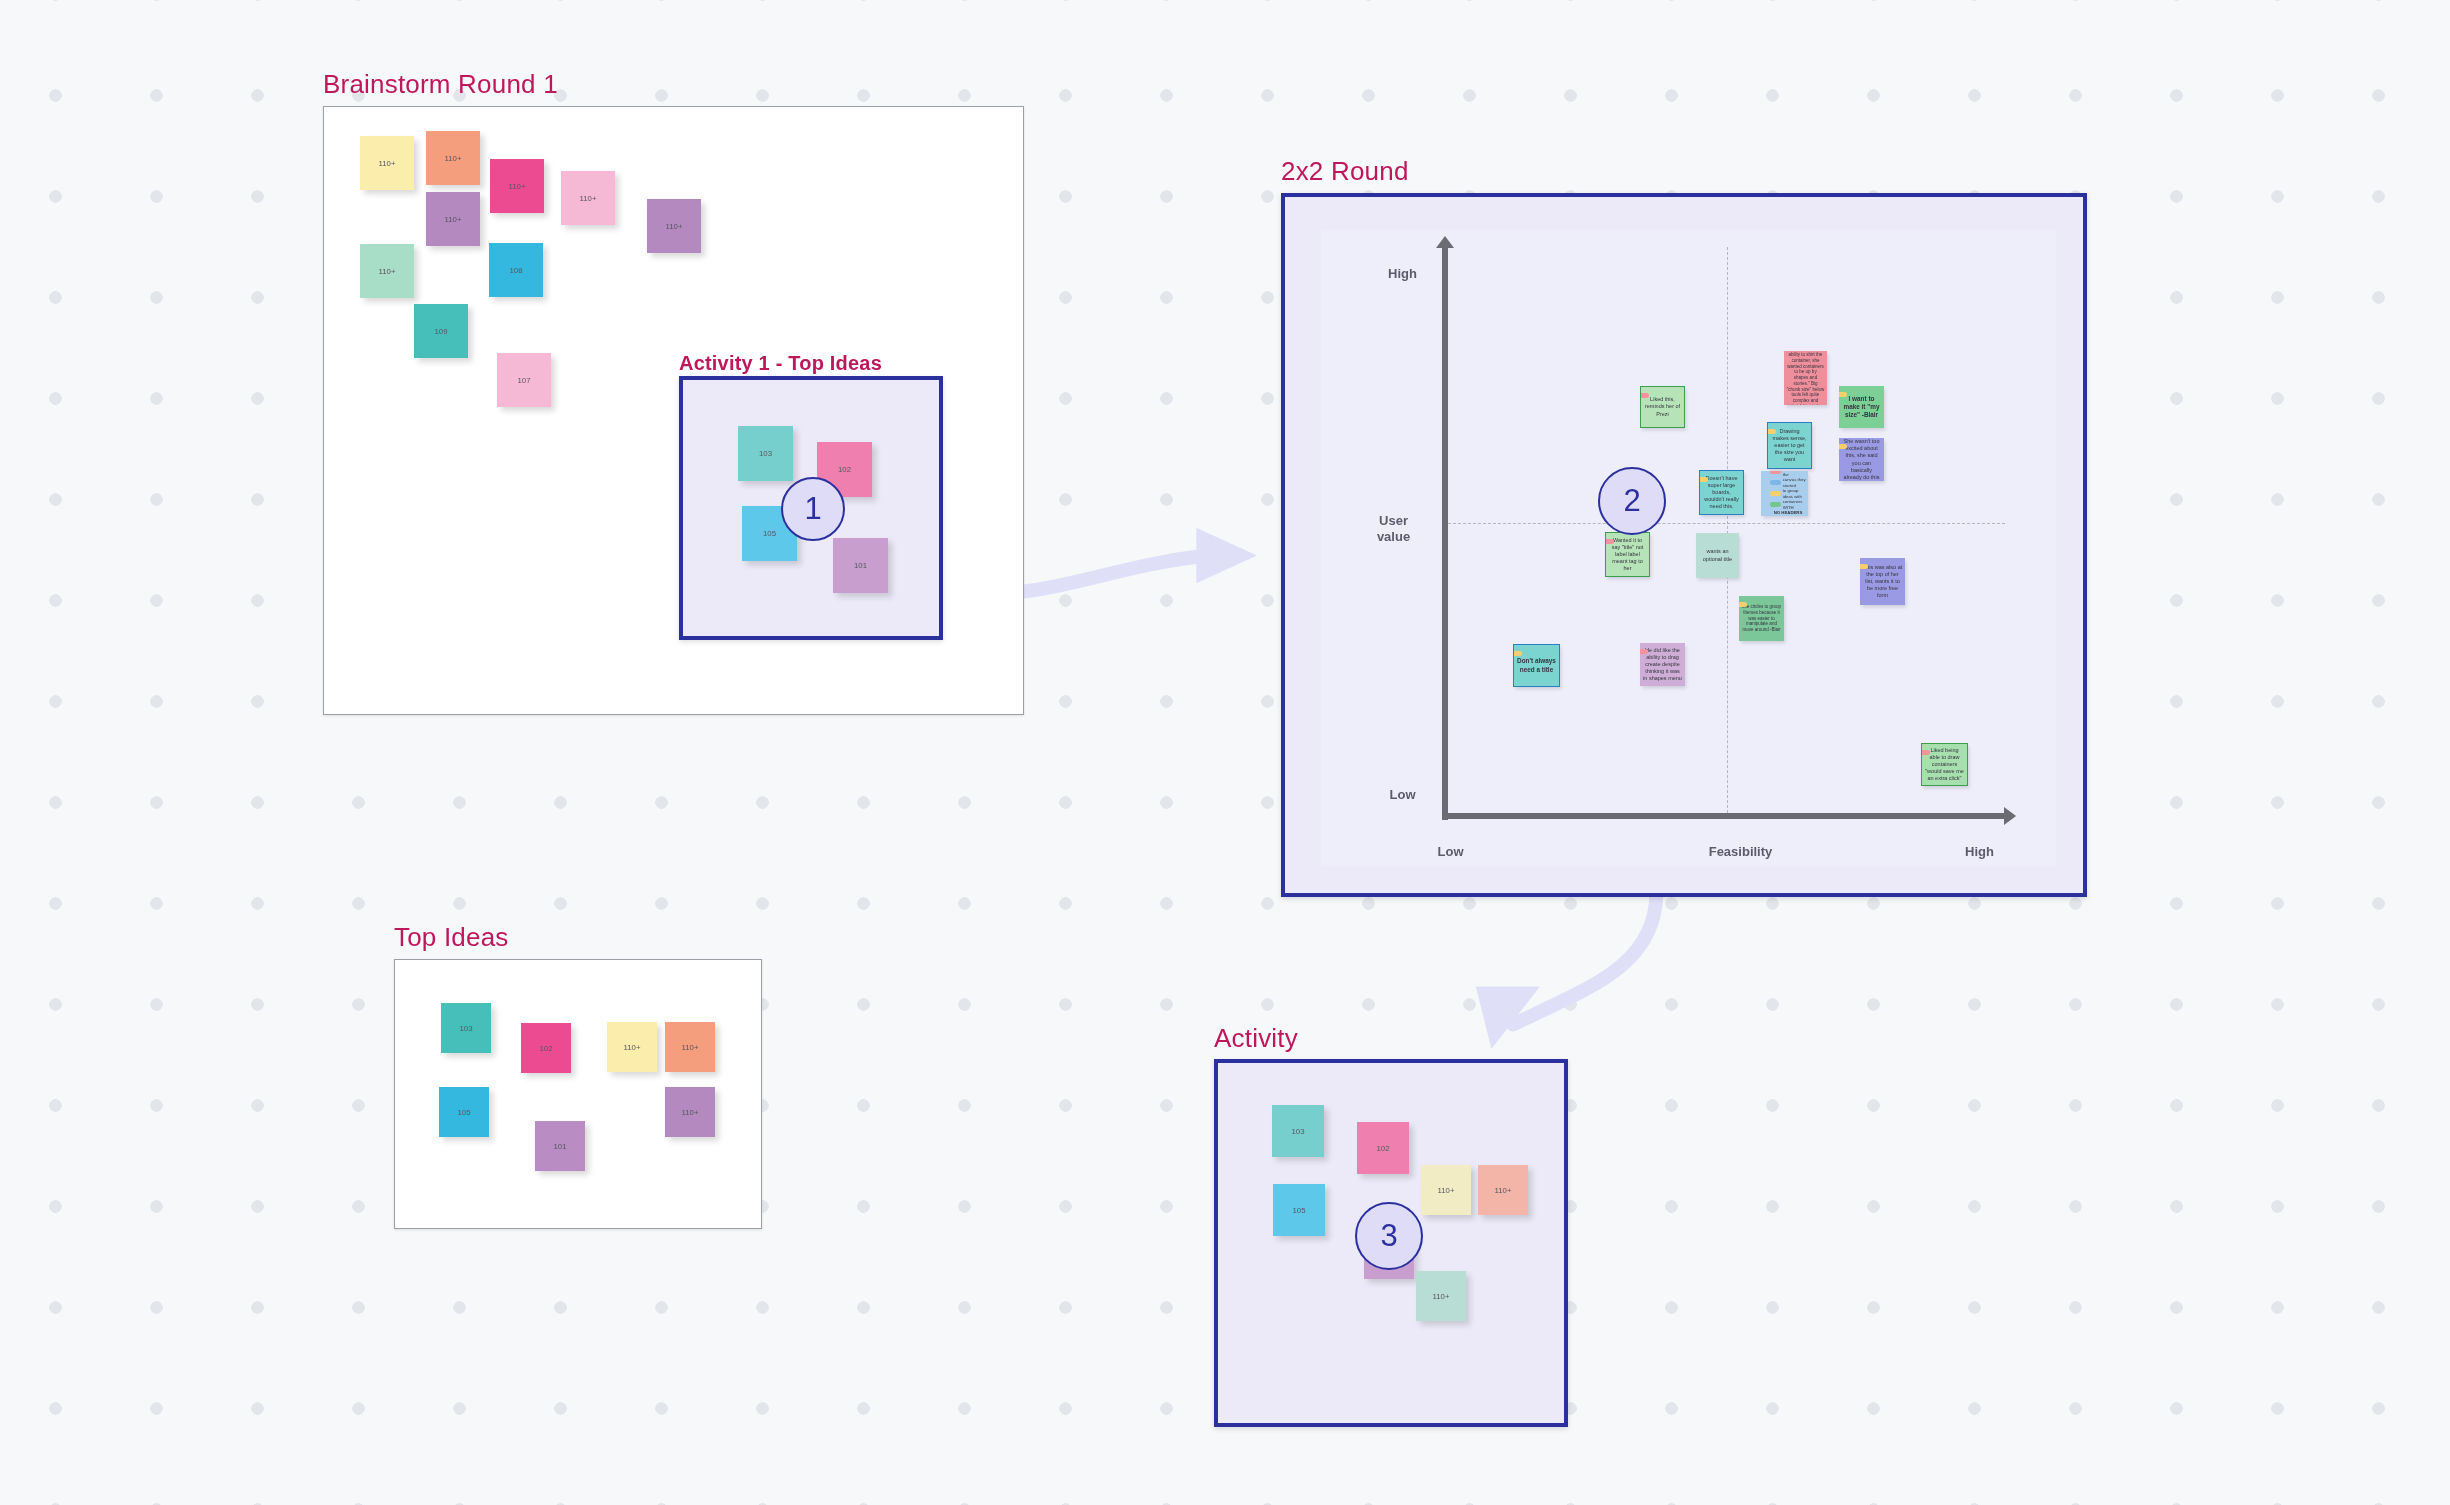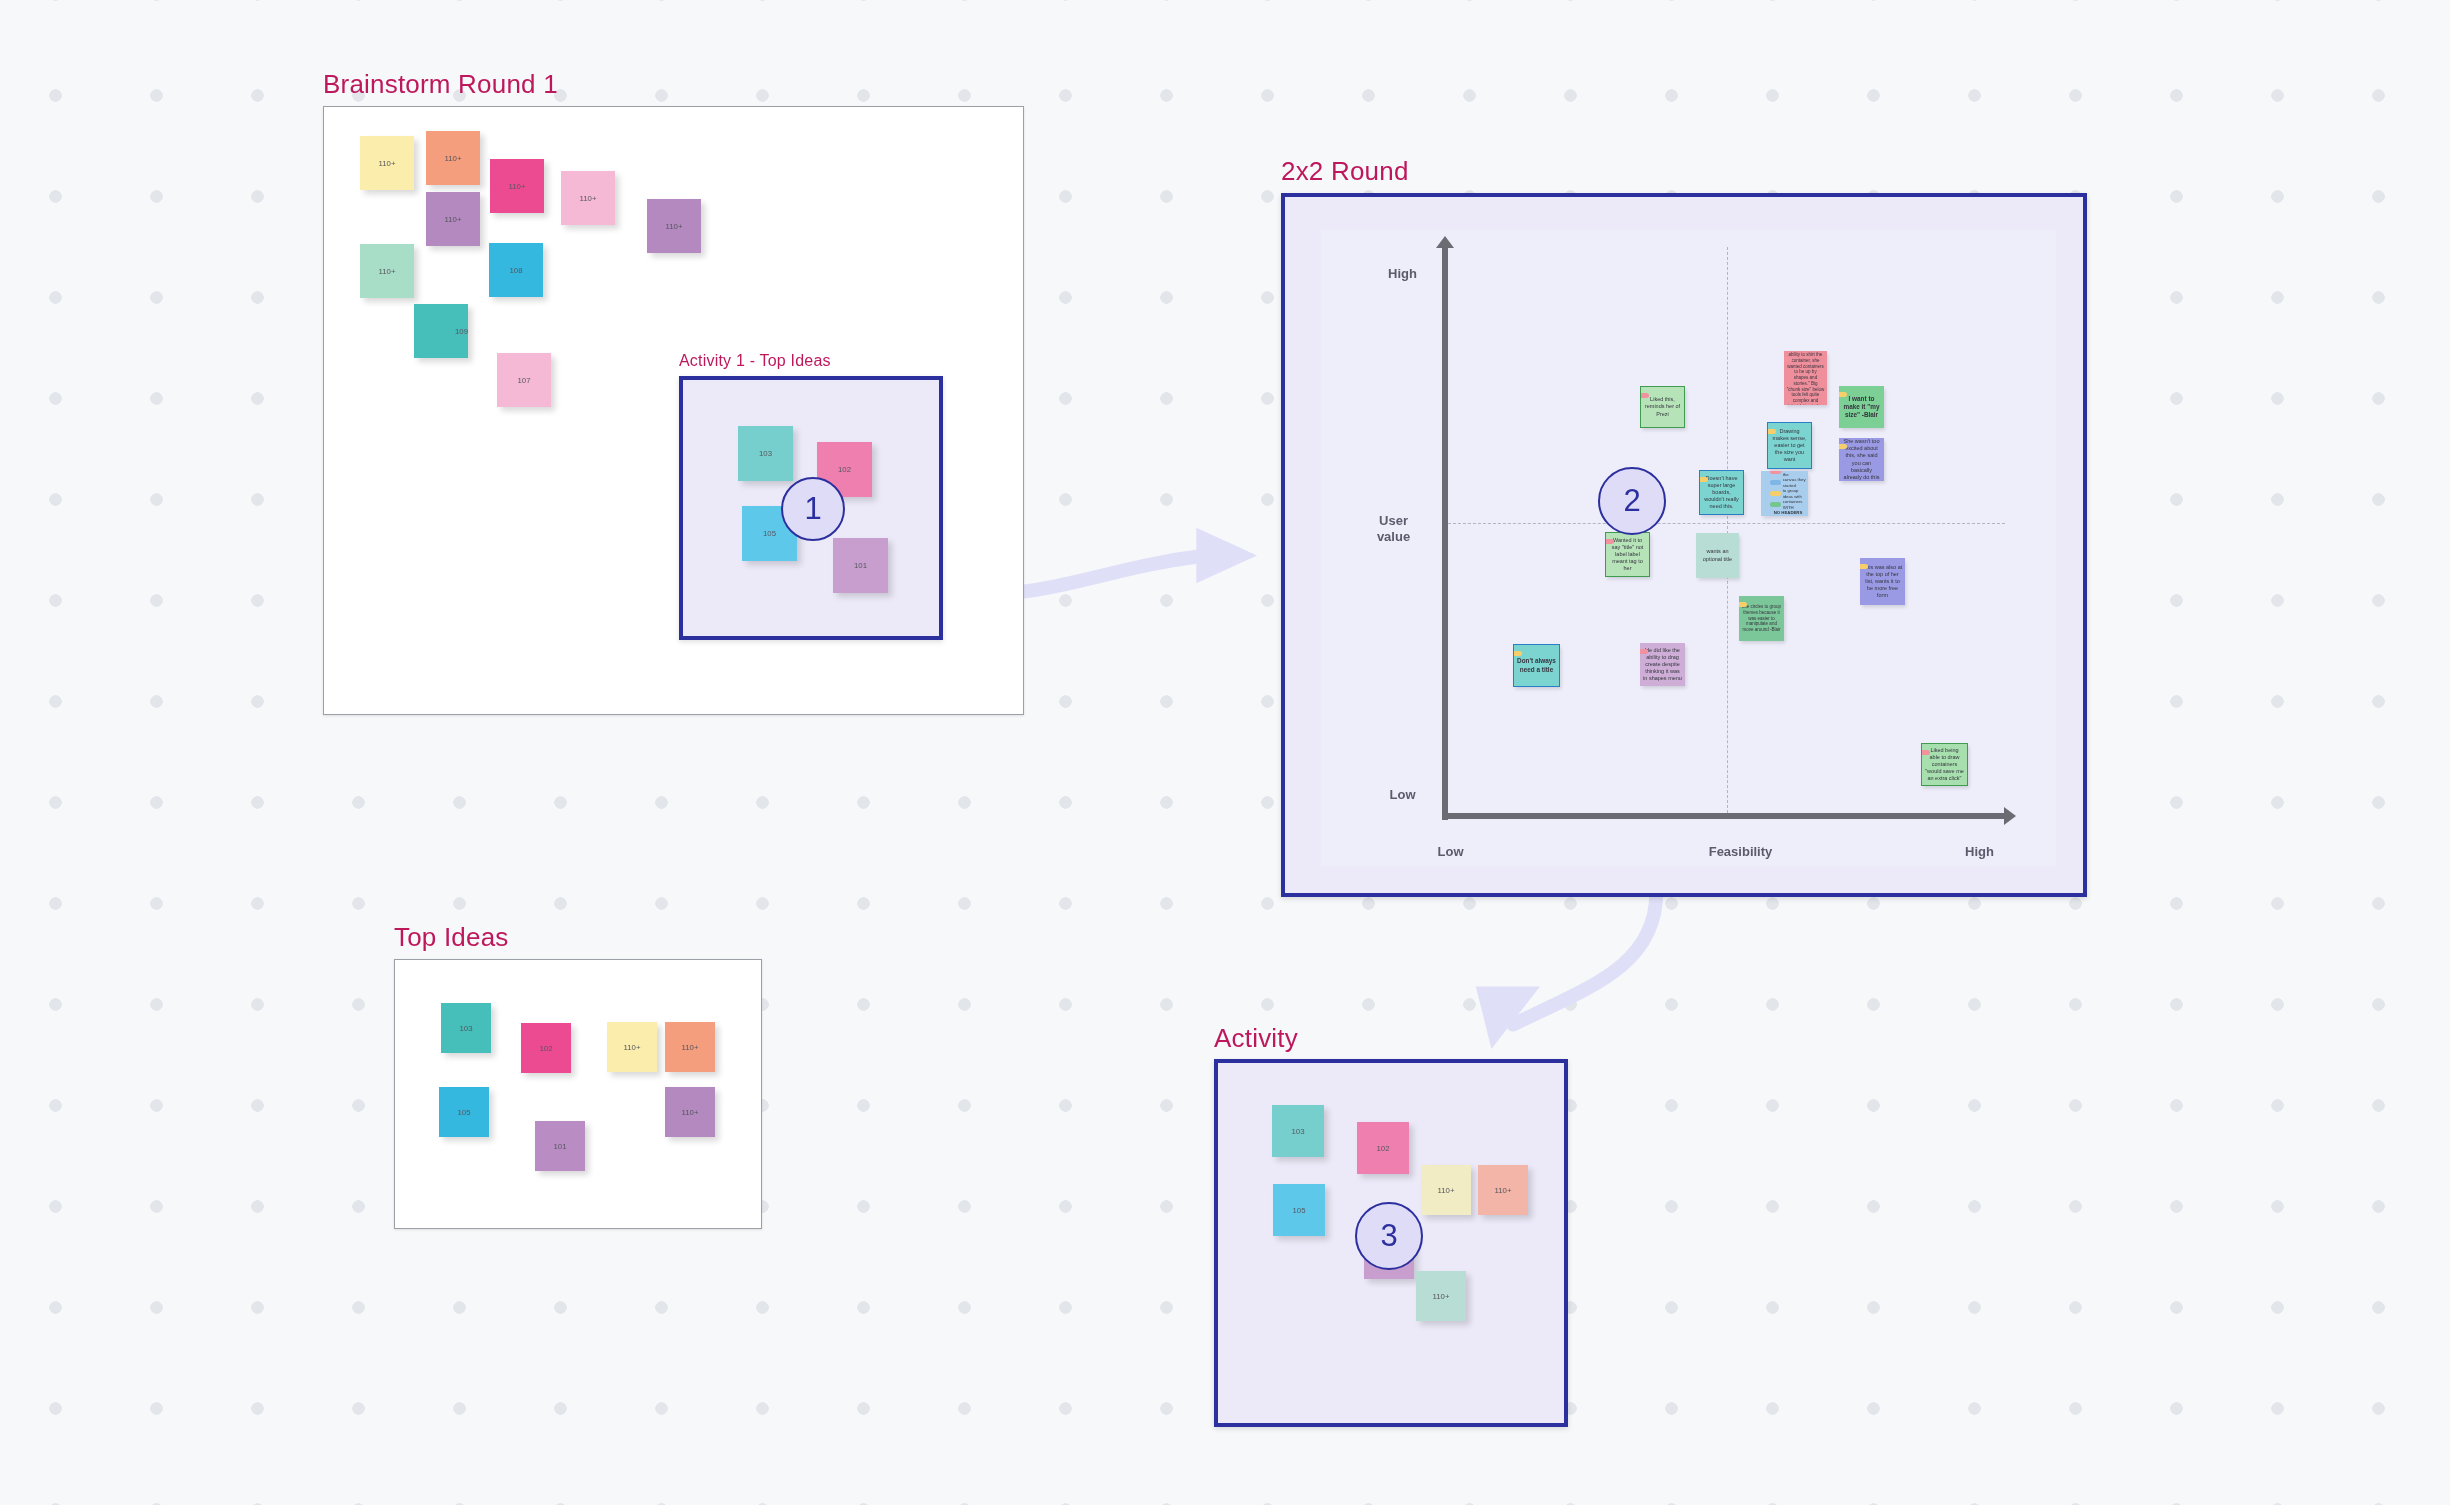--- a/index.html
+++ b/index.html
@@ -145,28 +145,28 @@
     </div>
   <div class="note" style="left:323px; top:92px; width:54px; height:54px; background:#b389c0;">
     <span>110+</span>
     </div>
   <div class="note" style="left:36px;  top:137px; width:54px; height:54px; background:#a8ddc7;">
     <span>110+</span>
     </div>
   <div class="note" style="left:165px; top:136px; width:54px; height:54px; background:#35b8e0;">
     <span>108</span>
     </div>
-  <div class="note" style="left:90px; top:197px; width:54px; height:54px; background:#46bfbb;justify-content:flex-end;">
+  <div class="note" style="left:90px; top:197px; width:54px; height:54px; background:#46bfbb;">
     <span>109</span>
     </div>
   <div class="note" style="left:173px; top:246px; width:54px; height:54px; background:#f6b9d5;">
     <span>107</span>
     </div>
 
-  <div class="frame-title" style="left:355px; top:245px; font-size:16px;">Activity 1 - Top Ideas</div>
+  <div class="frame-title" style="left:355px; top:245px; font-size:20px;font-weight:bold;">Activity 1 - Top Ideas</div>
   <div class="frame selected" style="left:355px; top:269px; width:264px; height:264px;">
     <div class="note" style="left:55px;  top:46px;  width:55px; height:55px; background:#76cfcd;">
       <span>103</span>
       </div>
     <div class="note" style="left:134px; top:62px;  width:55px; height:55px; background:#ee7fae;">
       <span>102</span>
       </div>
     <div class="note" style="left:59px;  top:126px; width:55px; height:55px; background:#5ec8ea;">
       <span>105</span>
       </div>

